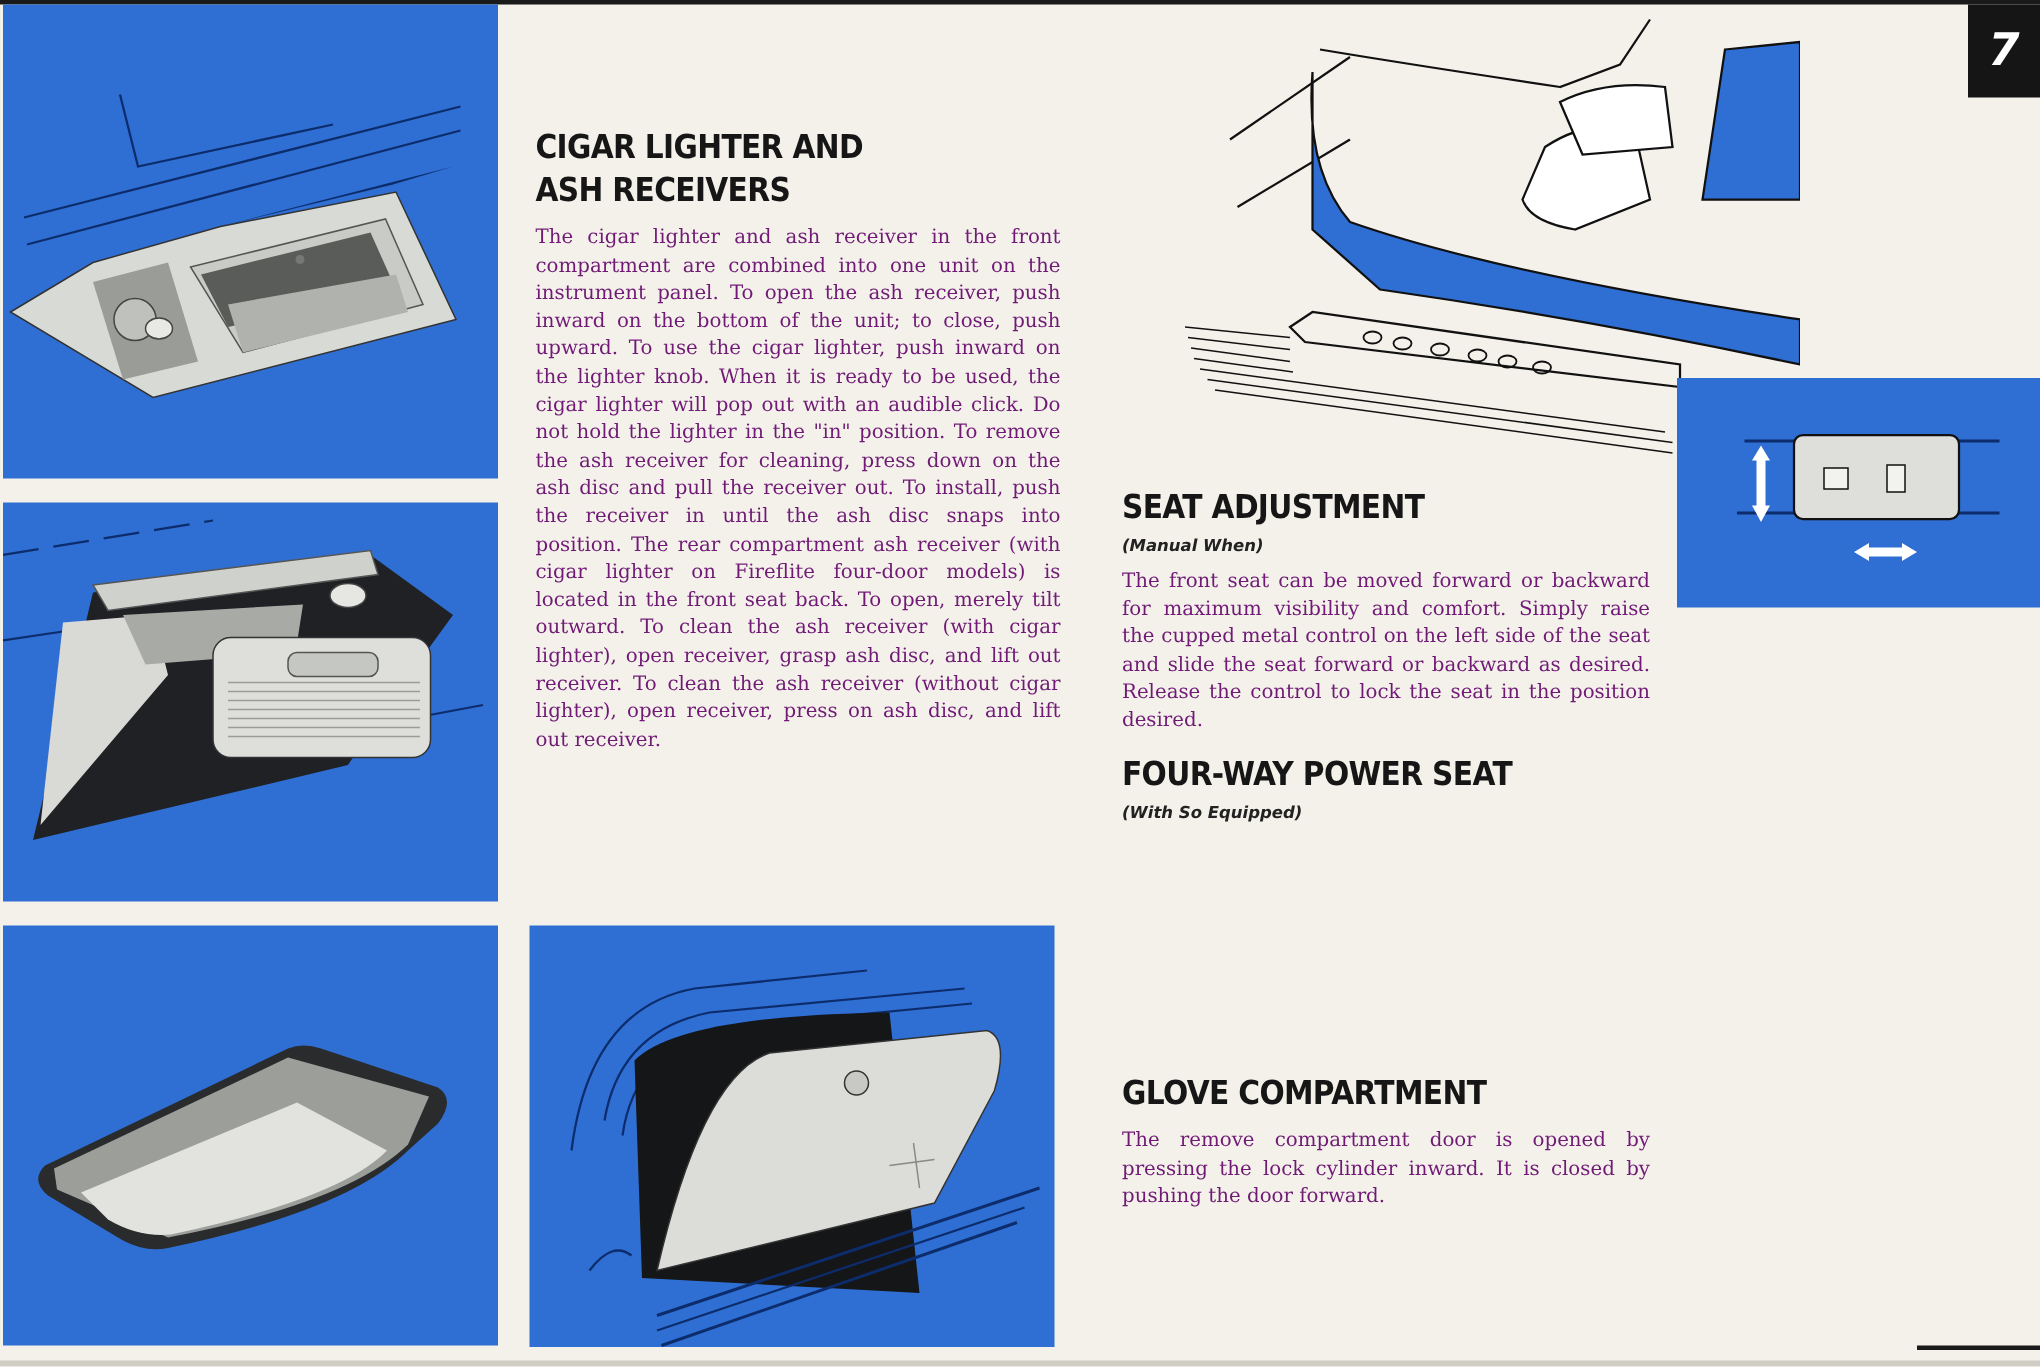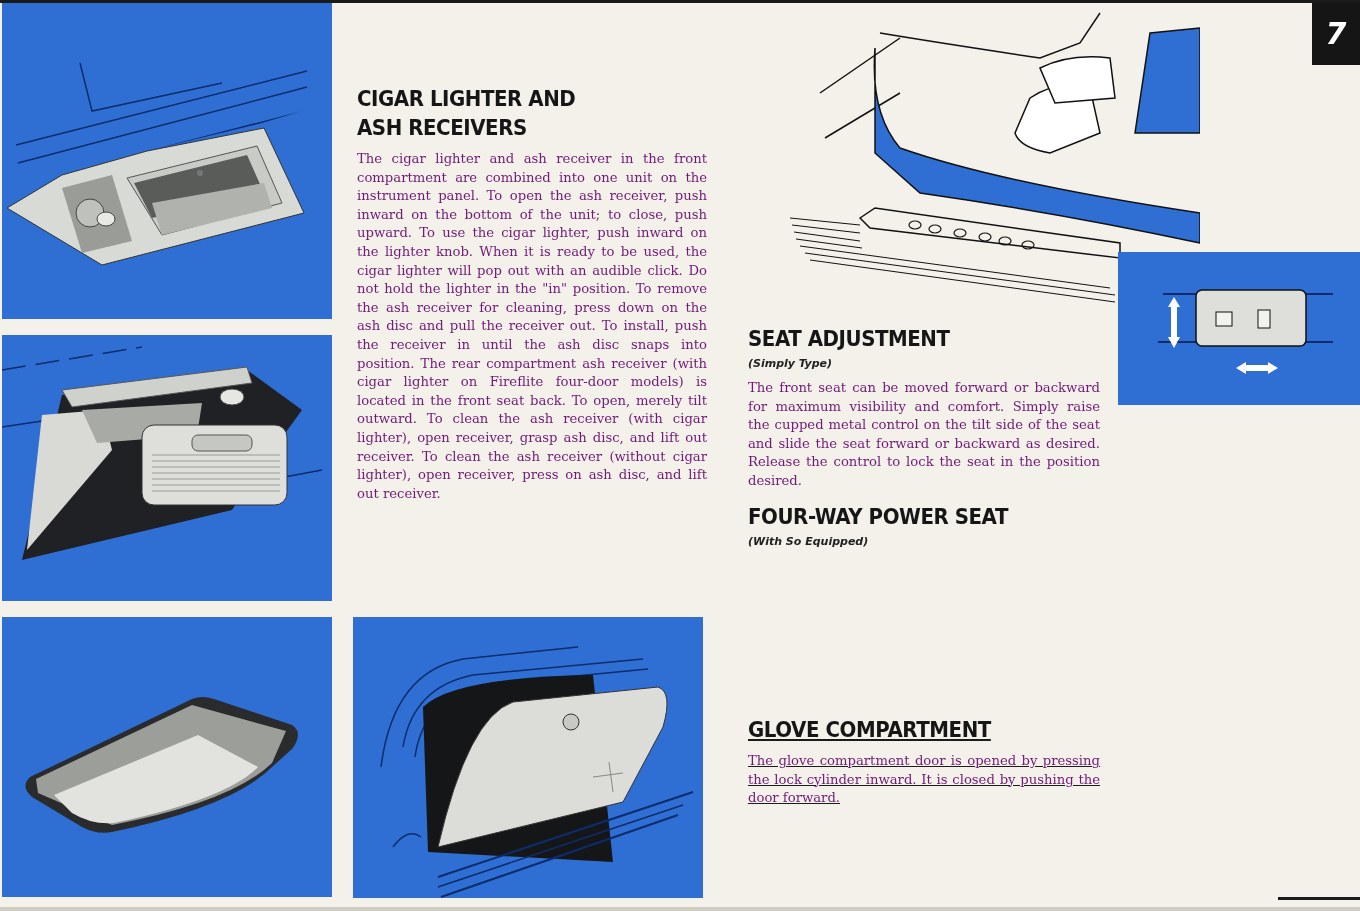--- a/index.html
+++ b/index.html
@@ -42,21 +42,21 @@
     font-size: 11px; line-height: 14px; color: #222; margin-top: 4px;
   }
   .body-text {
     font-family: "DejaVu Serif", serif; font-size: 13.2px; line-height: 18.6px;
     text-align: justify; color: #701a75; margin-top: 8px;
   }
 
   #section-cigar { position: absolute; left: 357px; top: 84px; width: 350px; }
   #section-seat { position: absolute; left: 748px; top: 324px; width: 352px; }
   #section-power { position: absolute; left: 748px; top: 502px; width: 352px; }
-  #section-glove { position: absolute; left: 748px; top: 715px; width: 352px; text-decoration: underline; }
+  #section-glove { position: absolute; left: 748px; top: 715px; width: 352px; }
 
   .bottom-rule { position: absolute; left: 1278px; top: 897px; width: 82px; height: 3px; background: #1a1a1a; }
   .bottom-edge { position: absolute; left: 0; top: 907px; width: 1360px; height: 4px; background: #cfccc4; }
 </style>
 </head>
 <body>
 
 <div class="page">
   <div class="topbar"></div>
 
@@ -170,29 +170,29 @@
   <div class="page-number">7</div>
 
   <div id="section-cigar">
     <div class="heading">CIGAR LIGHTER AND</div>
     <div class="heading">ASH RECEIVERS</div>
     <p class="body-text">The cigar lighter and ash receiver in the front compartment are combined into one unit on the instrument panel. To open the ash receiver, push inward on the bottom of the unit; to close, push upward. To use the cigar lighter, push inward on the lighter knob. When it is ready to be used, the cigar lighter will pop out with an audible click. Do not hold the lighter in the "in" position. To remove the ash receiver for cleaning, press down on the ash disc and pull the receiver out. To install, push the receiver in until the ash disc snaps into position. The rear compartment ash receiver (with cigar lighter on Fireflite four-door models) is located in the front seat back. To open, merely tilt outward. To clean the ash receiver (with cigar lighter), open receiver, grasp ash disc, and lift out receiver. To clean the ash receiver (without cigar lighter), open receiver, press on ash disc, and lift out receiver.</p>
   </div>
 
   <div id="section-seat">
     <div class="heading">SEAT ADJUSTMENT</div>
-    <div class="subheading">(Simply Type)</div>
-    <p class="body-text">The front seat can be moved forward or backward for maximum visibility and comfort. Simply raise the cupped metal control on the tilt side of the seat and slide the seat forward or backward as desired. Release the control to lock the seat in the position desired.</p>
+    <div class="subheading">(Manual When)</div>
+    <p class="body-text">The front seat can be moved forward or backward for maximum visibility and comfort. Simply raise the cupped metal control on the left side of the seat and slide the seat forward or backward as desired. Release the control to lock the seat in the position desired.</p>
   </div>
 
   <div id="section-power">
     <div class="heading">FOUR-WAY POWER SEAT</div>
     <div class="subheading">(With So Equipped)</div>
   </div>
 
   <div id="section-glove">
     <div class="heading">GLOVE COMPARTMENT</div>
-    <p class="body-text">The glove compartment door is opened by pressing the lock cylinder inward. It is closed by pushing the door forward.</p>
+    <p class="body-text">The remove compartment door is opened by pressing the lock cylinder inward. It is closed by pushing the door forward.</p>
   </div>
 
   <div class="bottom-rule"></div>
   <div class="bottom-edge"></div>
 </div>
 
 </body></html>

